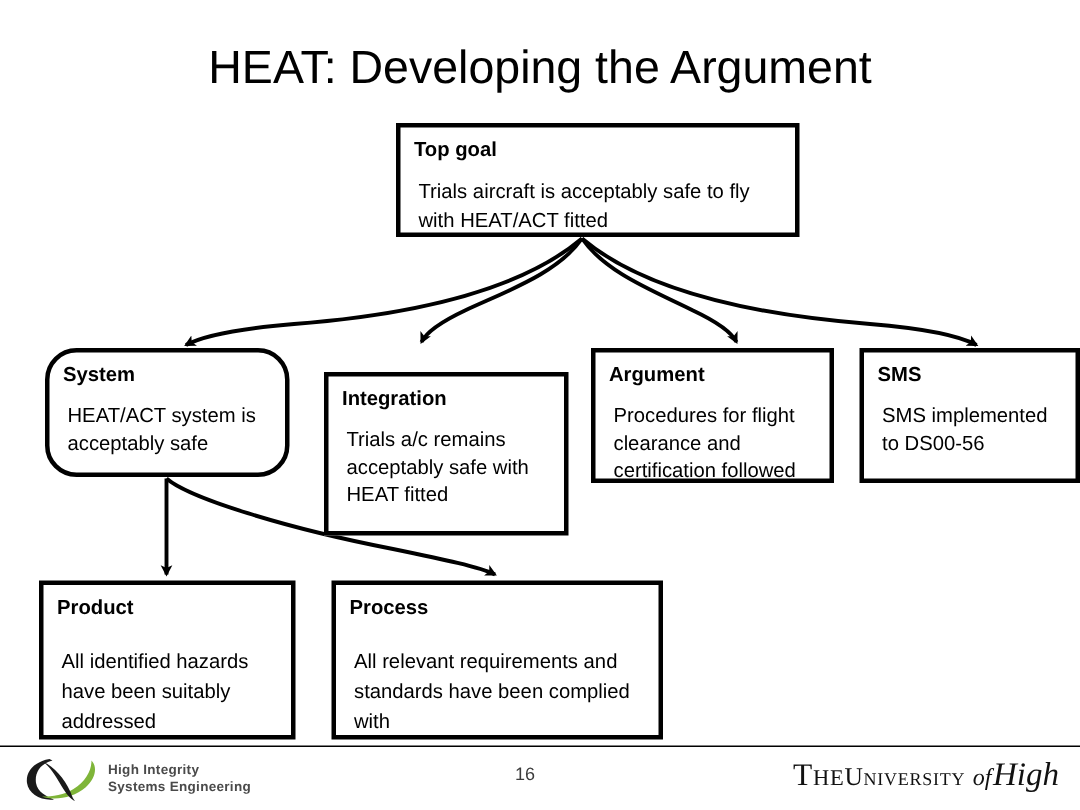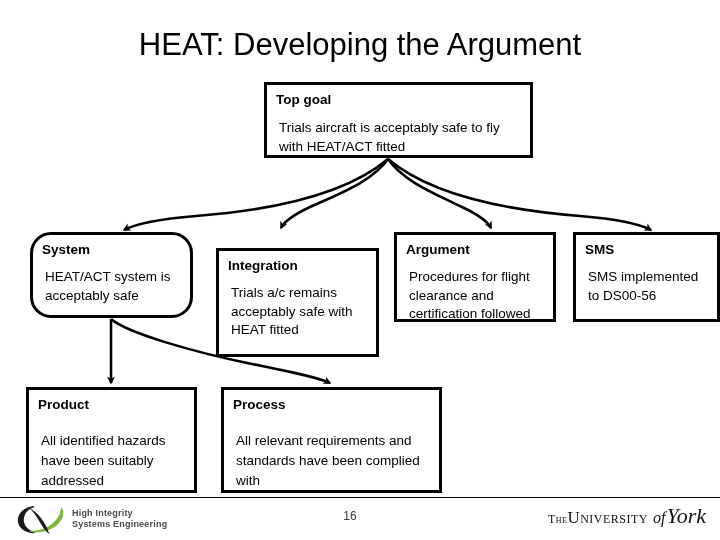--- a/index.html
+++ b/index.html
@@ -126,21 +126,21 @@
     right: 14px;
     top: 503px;
     height: 30px;
     display: flex;
     align-items: baseline;
     white-space: nowrap;
     font-family: "Liberation Serif", serif;
     color: #111111;
   }
   #logo-york .york-the {
-    font-size: 12px;
+    font-size: 21px;
     font-variant: small-caps;
     letter-spacing: .5px;
   }
   #logo-york .york-university {
     font-size: 17px;
     font-variant: small-caps;
     letter-spacing: .5px;
     margin-left: 0;
   }
   #logo-york .york-of {
@@ -232,16 +232,16 @@
       <div>Systems Engineering</div>
     </div>
   </div>
 
   <div id="page-number">16</div>
 
   <div id="logo-york">
     <span class="york-the">The</span>
     <span class="york-university">University</span>
     <span class="york-of">of</span>
-    <span class="york-york">York</span>
+    <span class="york-york">High</span>
   </div>
 
 </div>
 
 </body></html>

